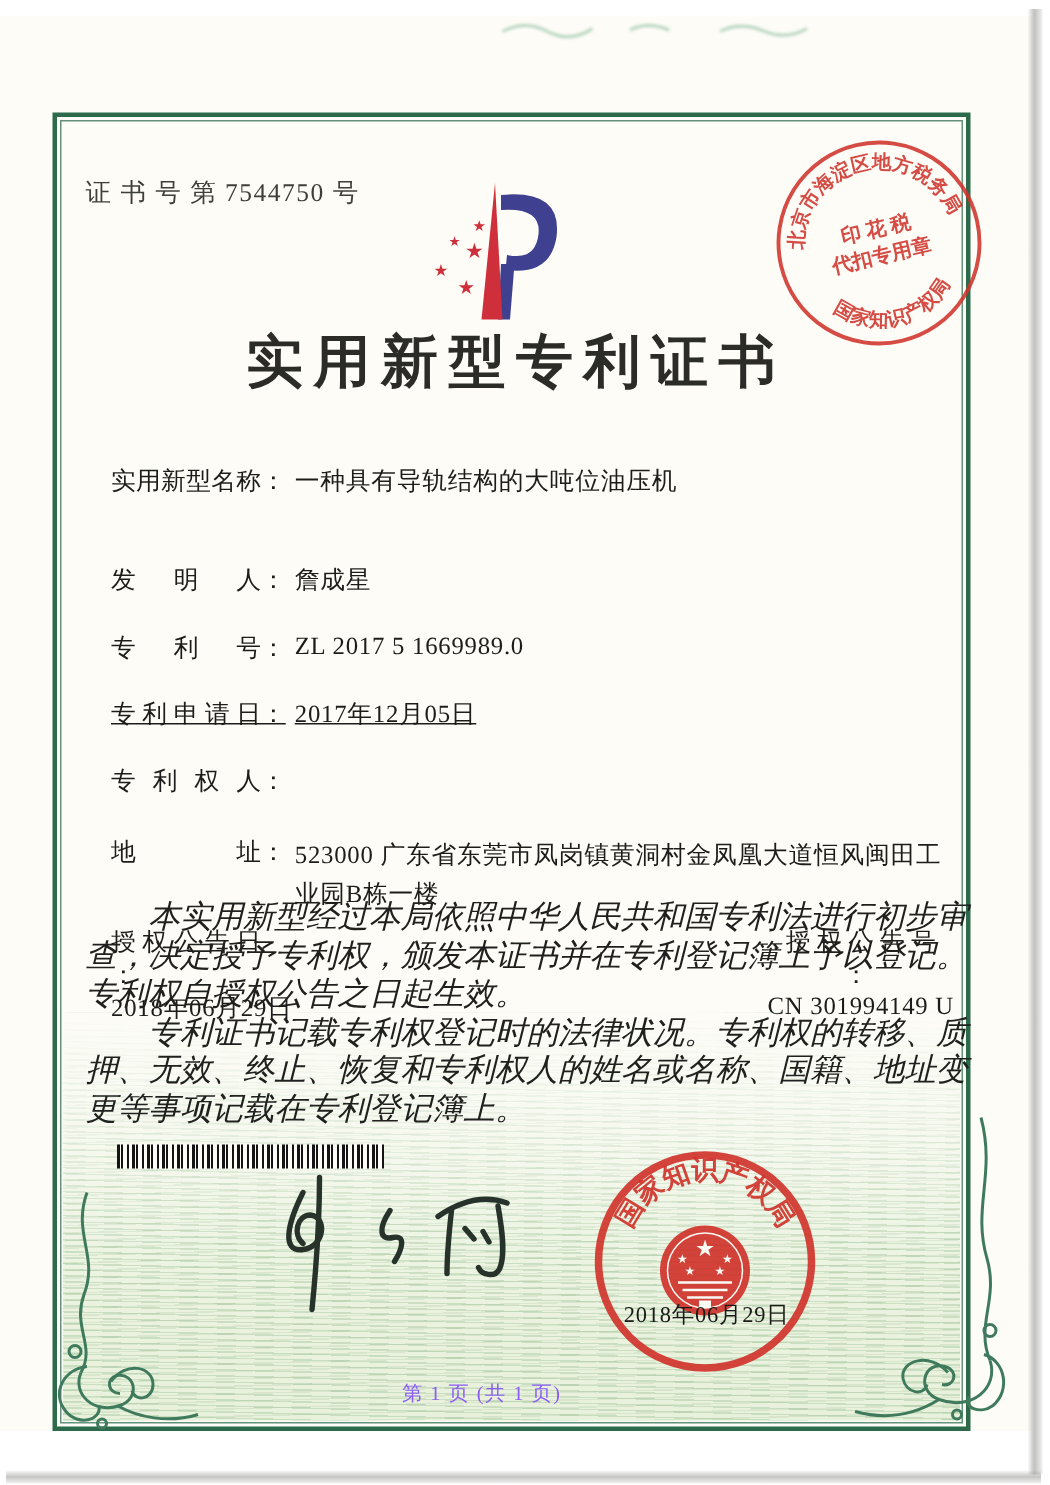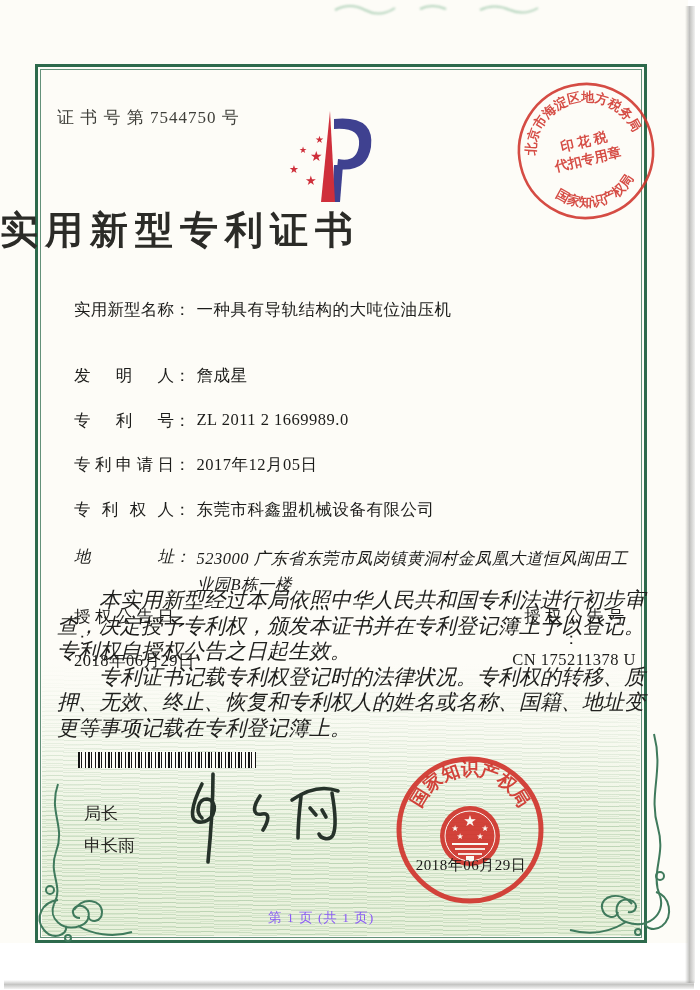--- a/index.html
+++ b/index.html
@@ -1,20 +1,20 @@
 <!DOCTYPE html>
 <html><head>
 <meta charset="utf-8">
 <style>
   html,body{margin:0;padding:0;}
   body{
     width:700px;height:990px;position:relative;overflow:hidden;
     background:#ffffff;font-family:"Liberation Serif",serif;
   }
-  .paper{position:absolute;left:0;top:0;width:688px;height:943px;background:#fdfcf7;}
+  .paper{position:absolute;left:0;top:11px;width:688px;height:943px;background:#fdfcf7;}
   .edge-right{position:absolute;left:685px;top:6px;width:10px;height:977px;
     background:linear-gradient(to right,rgba(140,140,136,0),rgba(140,140,136,.55) 45%,rgba(140,140,136,.12));}
   .edge-bottom{position:absolute;left:4px;top:980px;width:690px;height:9px;
     background:linear-gradient(to bottom,rgba(140,140,136,0),rgba(140,140,136,.5) 50%,rgba(140,140,136,.1));}
 
   
   .frame{position:absolute;left:35px;top:64px;width:612px;height:879px;
     border:3px solid #2d6a4c;box-sizing:border-box;}
   .frame-inner{position:absolute;left:2px;top:2px;right:2px;bottom:2px;
     border:1px solid #63917a;}
@@ -27,31 +27,31 @@
       repeating-linear-gradient(-1.5deg,rgba(120,168,118,.16) 0 1px,rgba(255,255,255,0) 1px 5px),
       linear-gradient(to bottom,#f3f8ec,#e8f1db);}
 
   .cert-no{position:absolute;left:57px;top:106px;font-size:17px;color:#3f3f3a;letter-spacing:1px;}
 
   .logo{position:absolute;left:277px;top:105px;width:102px;height:102px;}
 
   .stamp-top{position:absolute;left:499px;top:64px;width:174px;height:174px;
     transform:rotate(-13deg);opacity:.88;}
 
-  .title{position:absolute;left:0;top:205px;width:688px;
+  .title{position:absolute;left:0;top:205px;width:688px;text-align:center;
     font-size:38px;font-weight:bold;letter-spacing:7px;color:#2b2b27;}
 
   .fields{position:absolute;left:74px;top:299px;width:560px;font-size:16.5px;color:#1c1c1a;}
   .frow{display:flex;align-items:flex-start;}
   .flabel{display:inline-block;width:100px;text-align:justify;text-align-last:justify;flex:none;}
   .fcolon{flex:none;margin-right:6px;}
   .fvalue{letter-spacing:.5px;}
   .r0{margin-bottom:44px;} .r1{margin-bottom:23px;align-items:center;} .r2{margin-bottom:22px;}
-  .r3{margin-bottom:23px;} .r4{margin-bottom:25px;}
-  .r5{margin-bottom:8px;font-style:italic;} .r5 .fvalue{width:432px;line-height:26px;}
+  .r3{margin-bottom:23px;text-decoration:underline;} .r4{margin-bottom:25px;}
+  .r5{margin-bottom:8px;} .r5 .fvalue{width:432px;line-height:26px;}
   .grow{display:flex;width:562px;}
   .gpair{display:flex;flex-direction:column;}
   .gpair.right{margin-left:auto;align-items:center;}
 
   .bodytext{position:absolute;left:57px;top:588px;width:588px;font-size:21px;
     line-height:25.5px;color:#20201e;font-style:italic;}
   .bodytext p{margin:0;text-indent:2em;}
 
   .barcode{position:absolute;left:78px;top:752px;width:178px;height:16px;
     background:repeating-linear-gradient(to right,#141414 0 2px,#fdfcf7 2px 3px,#141414 3px 4px,#fdfcf7 4px 7px,#141414 7px 8px,#fdfcf7 8px 10px);}
@@ -149,62 +149,57 @@
       <span class="fvalue">一种具有导轨结构的大吨位油压机</span>
     </div>
     <div class="frow r1">
       <span class="flabel">发明人</span>
         <span class="fcolon">：</span>
       <span class="fvalue">詹成星</span>
     </div>
     <div class="frow r2">
       <span class="flabel">专利号</span>
         <span class="fcolon">：</span>
-      <span class="fvalue">ZL 2011 2 1669989.0</span>
+      <span class="fvalue">ZL 2017 5 1669989.0</span>
     </div>
     <div class="frow r3">
       <span class="flabel">专利申请日</span>
         <span class="fcolon">：</span>
       <span class="fvalue">2017年12月05日</span>
     </div>
     <div class="frow r4">
       <span class="flabel">专利权人</span>
         <span class="fcolon">：</span>
-      <span class="fvalue">东莞市科鑫盟机械设备有限公司</span>
     </div>
     <div class="frow r5">
       <span class="flabel">地址</span>
         <span class="fcolon">：</span>
       <span class="fvalue">523000 广东省东莞市凤岗镇黄洞村金凤凰大道恒风闽田工业园B栋一楼</span>
     </div>
     <div class="grow">
       <span class="gpair">
         <span class="flabel">授权公告日</span>
           <span class="fcolon">：</span>
         <span class="fvalue">2018年06月29日</span>
       </span>
       <span class="gpair right">
         <span class="flabel">授权公告号</span>
           <span class="fcolon">：</span>
-        <span class="fvalue">CN 175211378 U</span>
+        <span class="fvalue">CN 301994149 U</span>
       </span>
     </div>
   </div>
 
   <div class="bodytext">
     <p>本实用新型经过本局依照中华人民共和国专利法进行初步审查，决定授予专利权，颁发本证书并在专利登记簿上予以登记。专利权自授权公告之日起生效。</p>
     <p>专利证书记载专利权登记时的法律状况。专利权的转移、质押、无效、终止、恢复和专利权人的姓名或名称、国籍、地址变更等事项记载在专利登记簿上。</p>
   </div>
 
   <div class="barcode"></div>
 
-  <div class="officer">
-    <div>局长</div>
-    <div>申长雨</div>
-  </div>
 
   <svg class="signature" viewBox="0 0 190 102">
     <g fill="none" stroke="#26322a" stroke-width="3.6" stroke-linecap="round" stroke-linejoin="round">
       <path d="M30,14 C20,34 15,54 30,52 C45,50 46,30 35,29 C26,29 23,42 30,48"></path>
       <path d="M41,4 C41,30 39,62 36,92"></path>
       <path d="M88,26 C80,38 81,46 90,44 C99,42 96,52 91,60"></path>
       <path d="M120,30 C136,19 152,16 166,21"></path>
       <path d="M129,26 C127,44 126,58 126,68"></path>
       <path d="M160,23 C163,40 165,56 161,65 C158,71 149,69 147,64"></path>
       <path d="M138,38 l6,7"></path>

